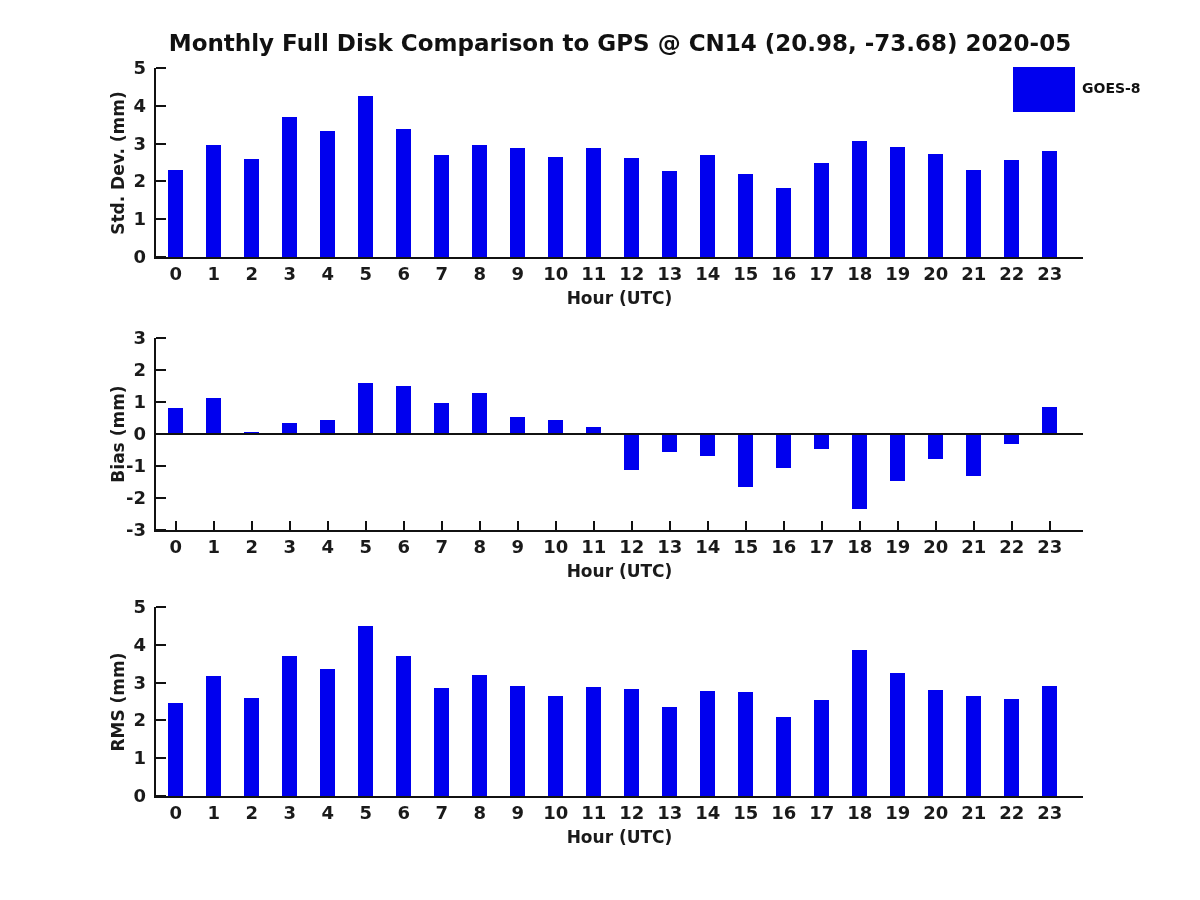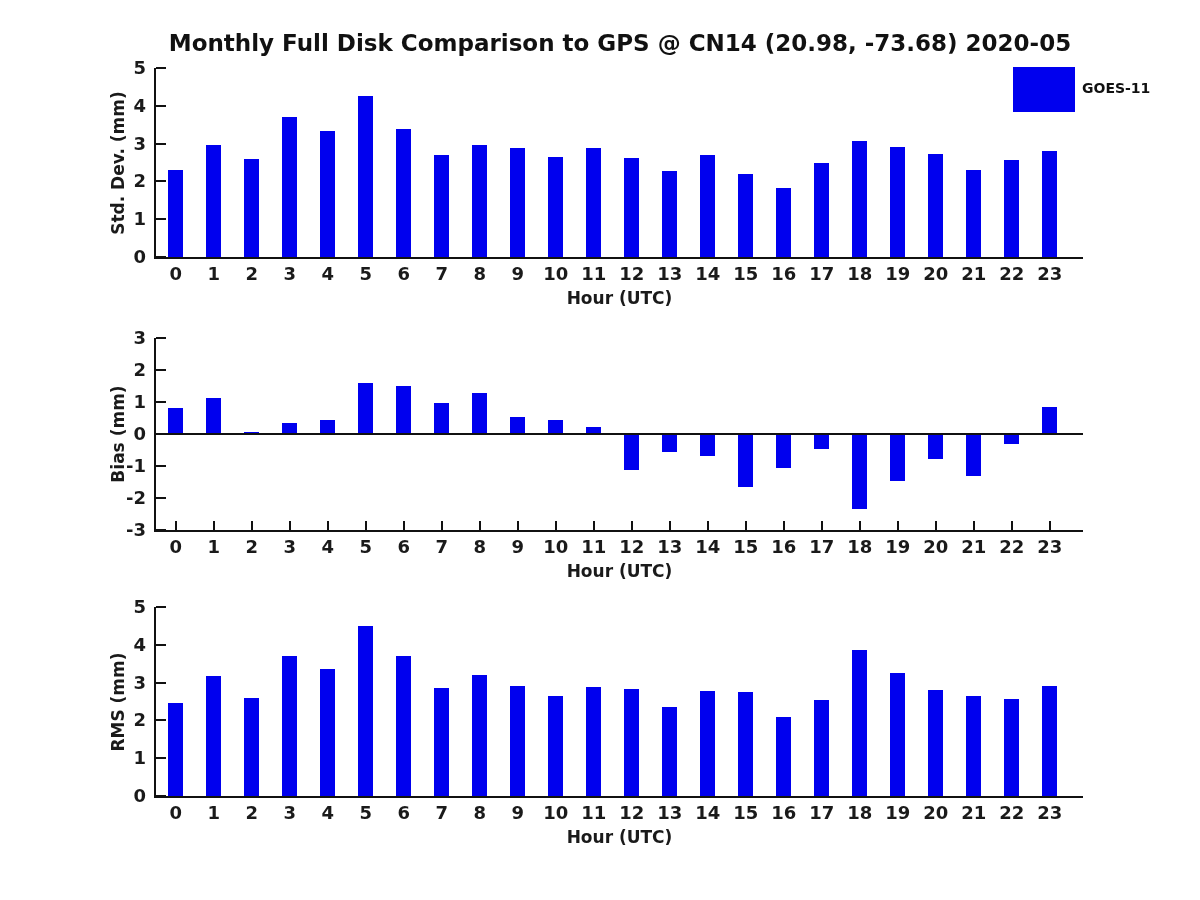--- a/index.html
+++ b/index.html
@@ -34,21 +34,21 @@
                 font-size:17px; font-weight:bold; color:#1a1a1a; white-space:nowrap; }
   .zero-line  { position:absolute; background:#111; }
 </style>
 </head>
 <body>
 
 <div id="stage">
   <h1 class="title">Monthly Full Disk Comparison to GPS @ CN14 (20.98, -73.68) 2020-05</h1>
 
   <div class="legend-swatch" style="background: rgb(0, 0, 238);"></div>
-  <div class="legend-label">GOES-11</div>
+  <div class="legend-label">GOES-8</div>
 
   <div>
       <div class="spine" style="left: 154px; top: 68px; width: 2px; height: 191px;"></div>
       <div class="spine" style="left: 154px; top: 257px; width: 929px; height: 2px;"></div>
       <div class="tick" style="left: 156px; top: 256px; width: 10px; height: 2px;"></div>
       <div class="ytick-lab" style="left: 88px; top: 246px;">0</div>
       <div class="tick" style="left: 156px; top: 218.2px; width: 10px; height: 2px;"></div>
       <div class="ytick-lab" style="left: 88px; top: 208.2px;">1</div>
       <div class="tick" style="left: 156px; top: 180.4px; width: 10px; height: 2px;"></div>
       <div class="ytick-lab" style="left: 88px; top: 170.4px;">2</div>

